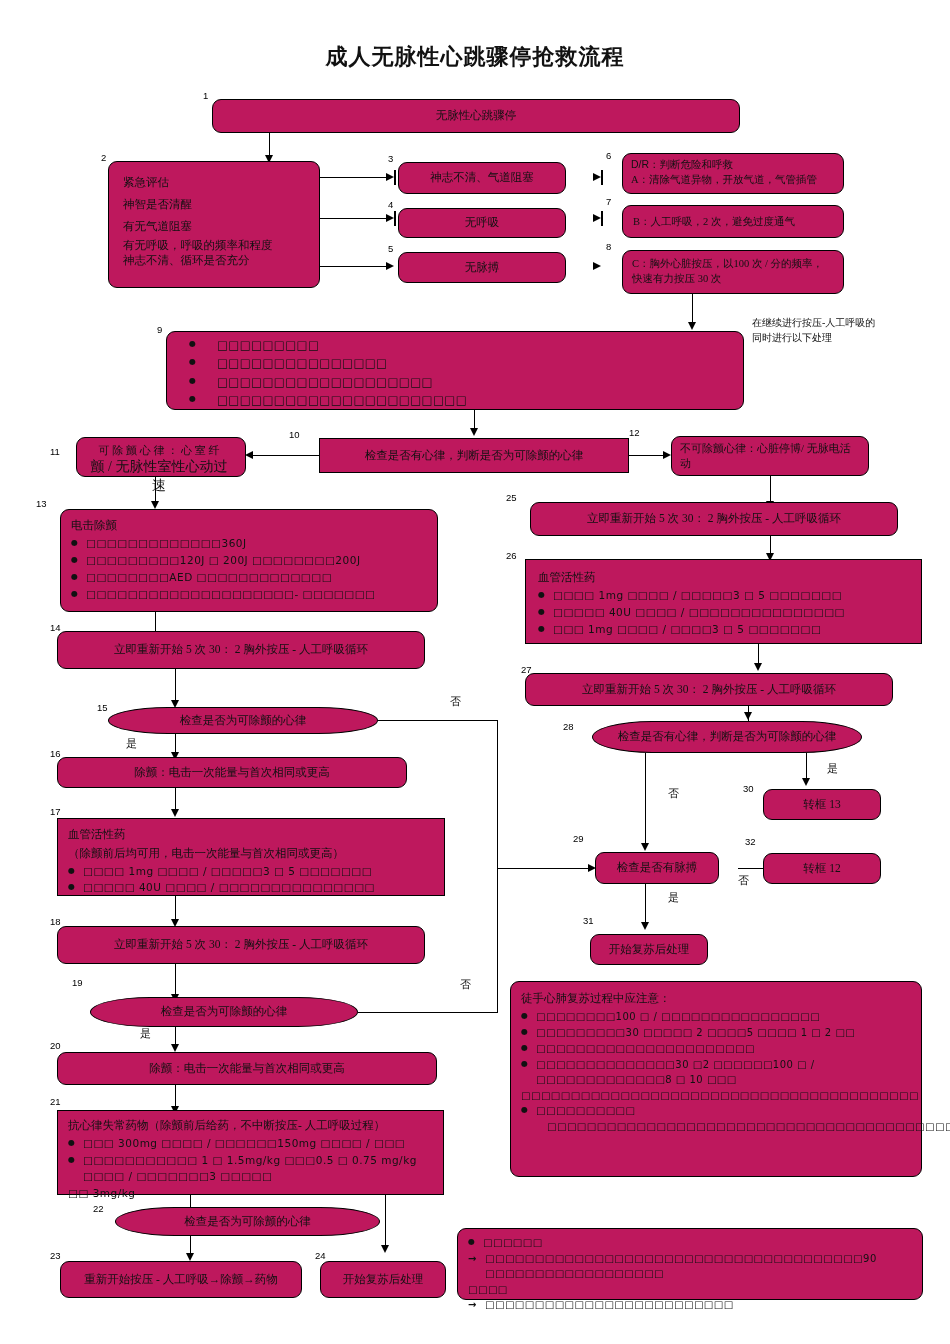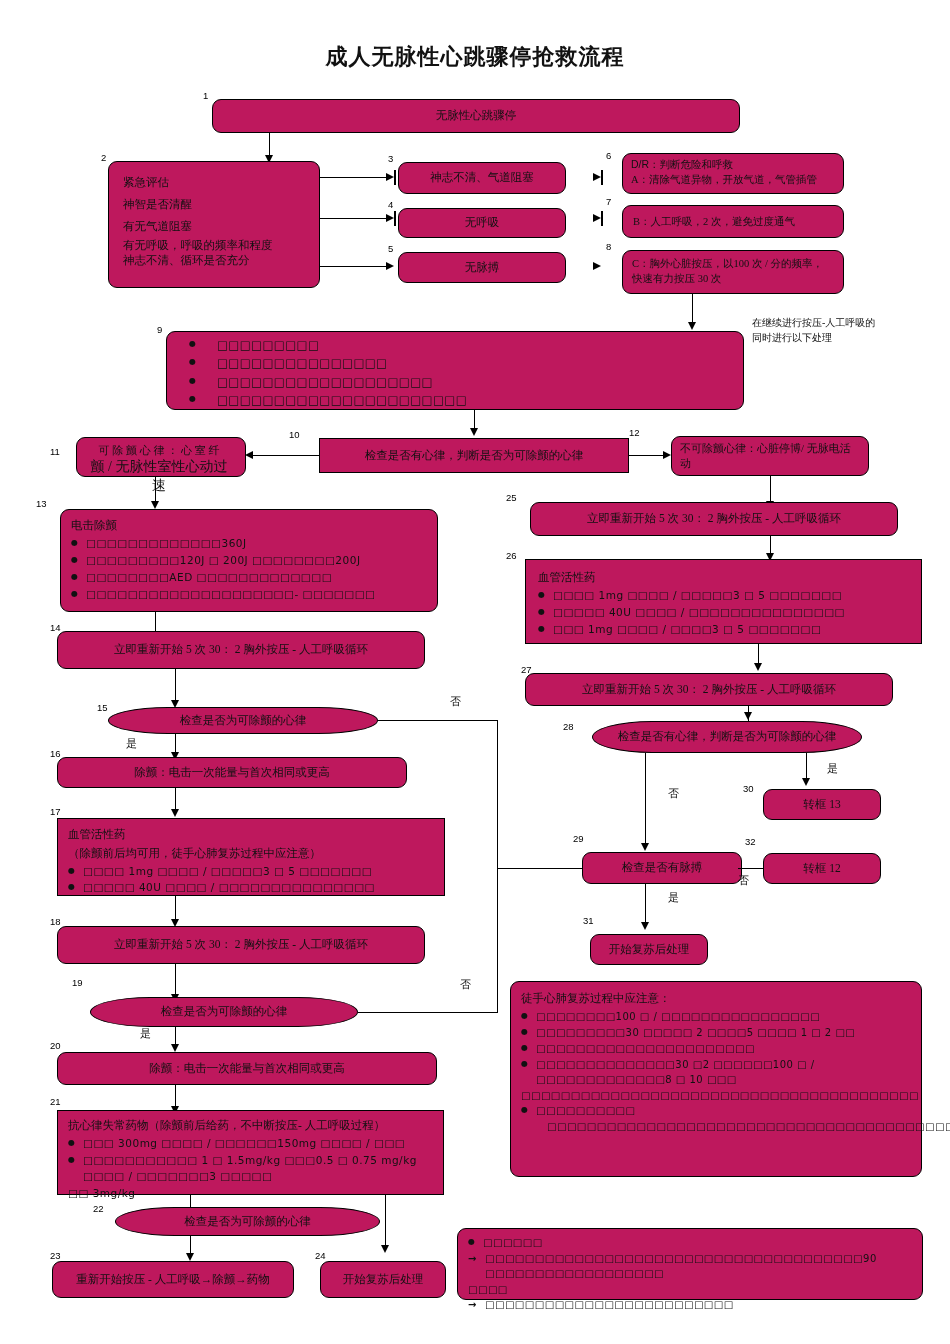--- a/index.html
+++ b/index.html
@@ -205,21 +205,21 @@
   <div class="node round ctr" style="left:57px;top:757px;width:350px;height:31px">
     <span>除颤：电击一次能量与首次相同或更高</span>
   </div>
 
   <div class="ln v" style="left:175px;top:788px;height:24px"></div>
   <div class="arw d" style="left:171px;top:809px"></div>
 
   <div class="num" style="left:50px;top:806px">17</div>
   <div class="node sq" style="left:57px;top:818px;width:388px;height:78px;padding:7px 6px 0 10px">
     <div class="hd">血管活性药</div>
-    <div class="sub">（除颤前后均可用，徒手心肺复苏过程中应注意）</div>
+    <div class="sub">（除颤前后均可用，电击一次能量与首次相同或更高）</div>
     <ul class="bl tofu" style="font-size:10.5px">
       <li>□□□□ 1mg □□□□ / □□□□□3 □ 5 □□□□□□□</li>
       <li>□□□□□ 40U □□□□ / □□□□□□□□□□□□□□□</li>
     </ul>
   </div>
 
   <div class="ln v" style="left:175px;top:896px;height:26px"></div>
   <div class="arw d" style="left:171px;top:919px"></div>
 
   <div class="num" style="left:50px;top:916px">18</div>
@@ -269,21 +269,21 @@
 
   <div class="num" style="left:93px;top:1203px">22</div>
   <div class="node stadium ctr" style="left:115px;top:1207px;width:265px;height:29px">
     <span>检查是否为可除颤的心律</span>
   </div>
 
   <div class="ln v" style="left:190px;top:1236px;height:20px"></div>
   <div class="arw d" style="left:186px;top:1253px"></div>
 
   <div class="num" style="left:50px;top:1250px">23</div>
-  <div class="node round ctr" style="left:52px;top:1261px;width:242px;height:37px">
+  <div class="node round ctr" style="left:60px;top:1261px;width:242px;height:37px">
     <span>重新开始按压 - 人工呼吸→除颤→药物</span>
   </div>
 
   <div class="num" style="left:315px;top:1250px">24</div>
   <div class="node round ctr" style="left:320px;top:1261px;width:126px;height:37px">
     <span>开始复苏后处理</span>
   </div>
   <div class="ln v" style="left:385px;top:1195px;height:52px"></div>
   <div class="arw d" style="left:381px;top:1245px"></div>
 
@@ -328,21 +328,21 @@
   <div class="ln v" style="left:806px;top:753px;height:28px"></div>
   <div class="arw d" style="left:802px;top:778px"></div>
   <div class="lbl" style="left:827px;top:761px">是</div>
 
   <div class="num" style="left:743px;top:783px">30</div>
   <div class="node round ctr" style="left:763px;top:789px;width:118px;height:31px">
     <span>转框 13</span>
   </div>
 
   <div class="num" style="left:573px;top:833px">29</div>
-  <div class="node round ctr" style="left:582px;top:852px;width:160px;height:32px">
+  <div class="node round ctr" style="left:595px;top:852px;width:124px;height:32px">
     <span>检查是否有脉搏</span>
   </div>
 
   <div class="ln h" style="left:738px;top:868px;width:36px"></div>
   <div class="arw r" style="left:770px;top:864px"></div>
   <div class="lbl" style="left:738px;top:873px">否</div>
 
   <div class="num" style="left:745px;top:836px">32</div>
   <div class="node round ctr" style="left:763px;top:853px;width:118px;height:31px">
     <span>转框 12</span>

